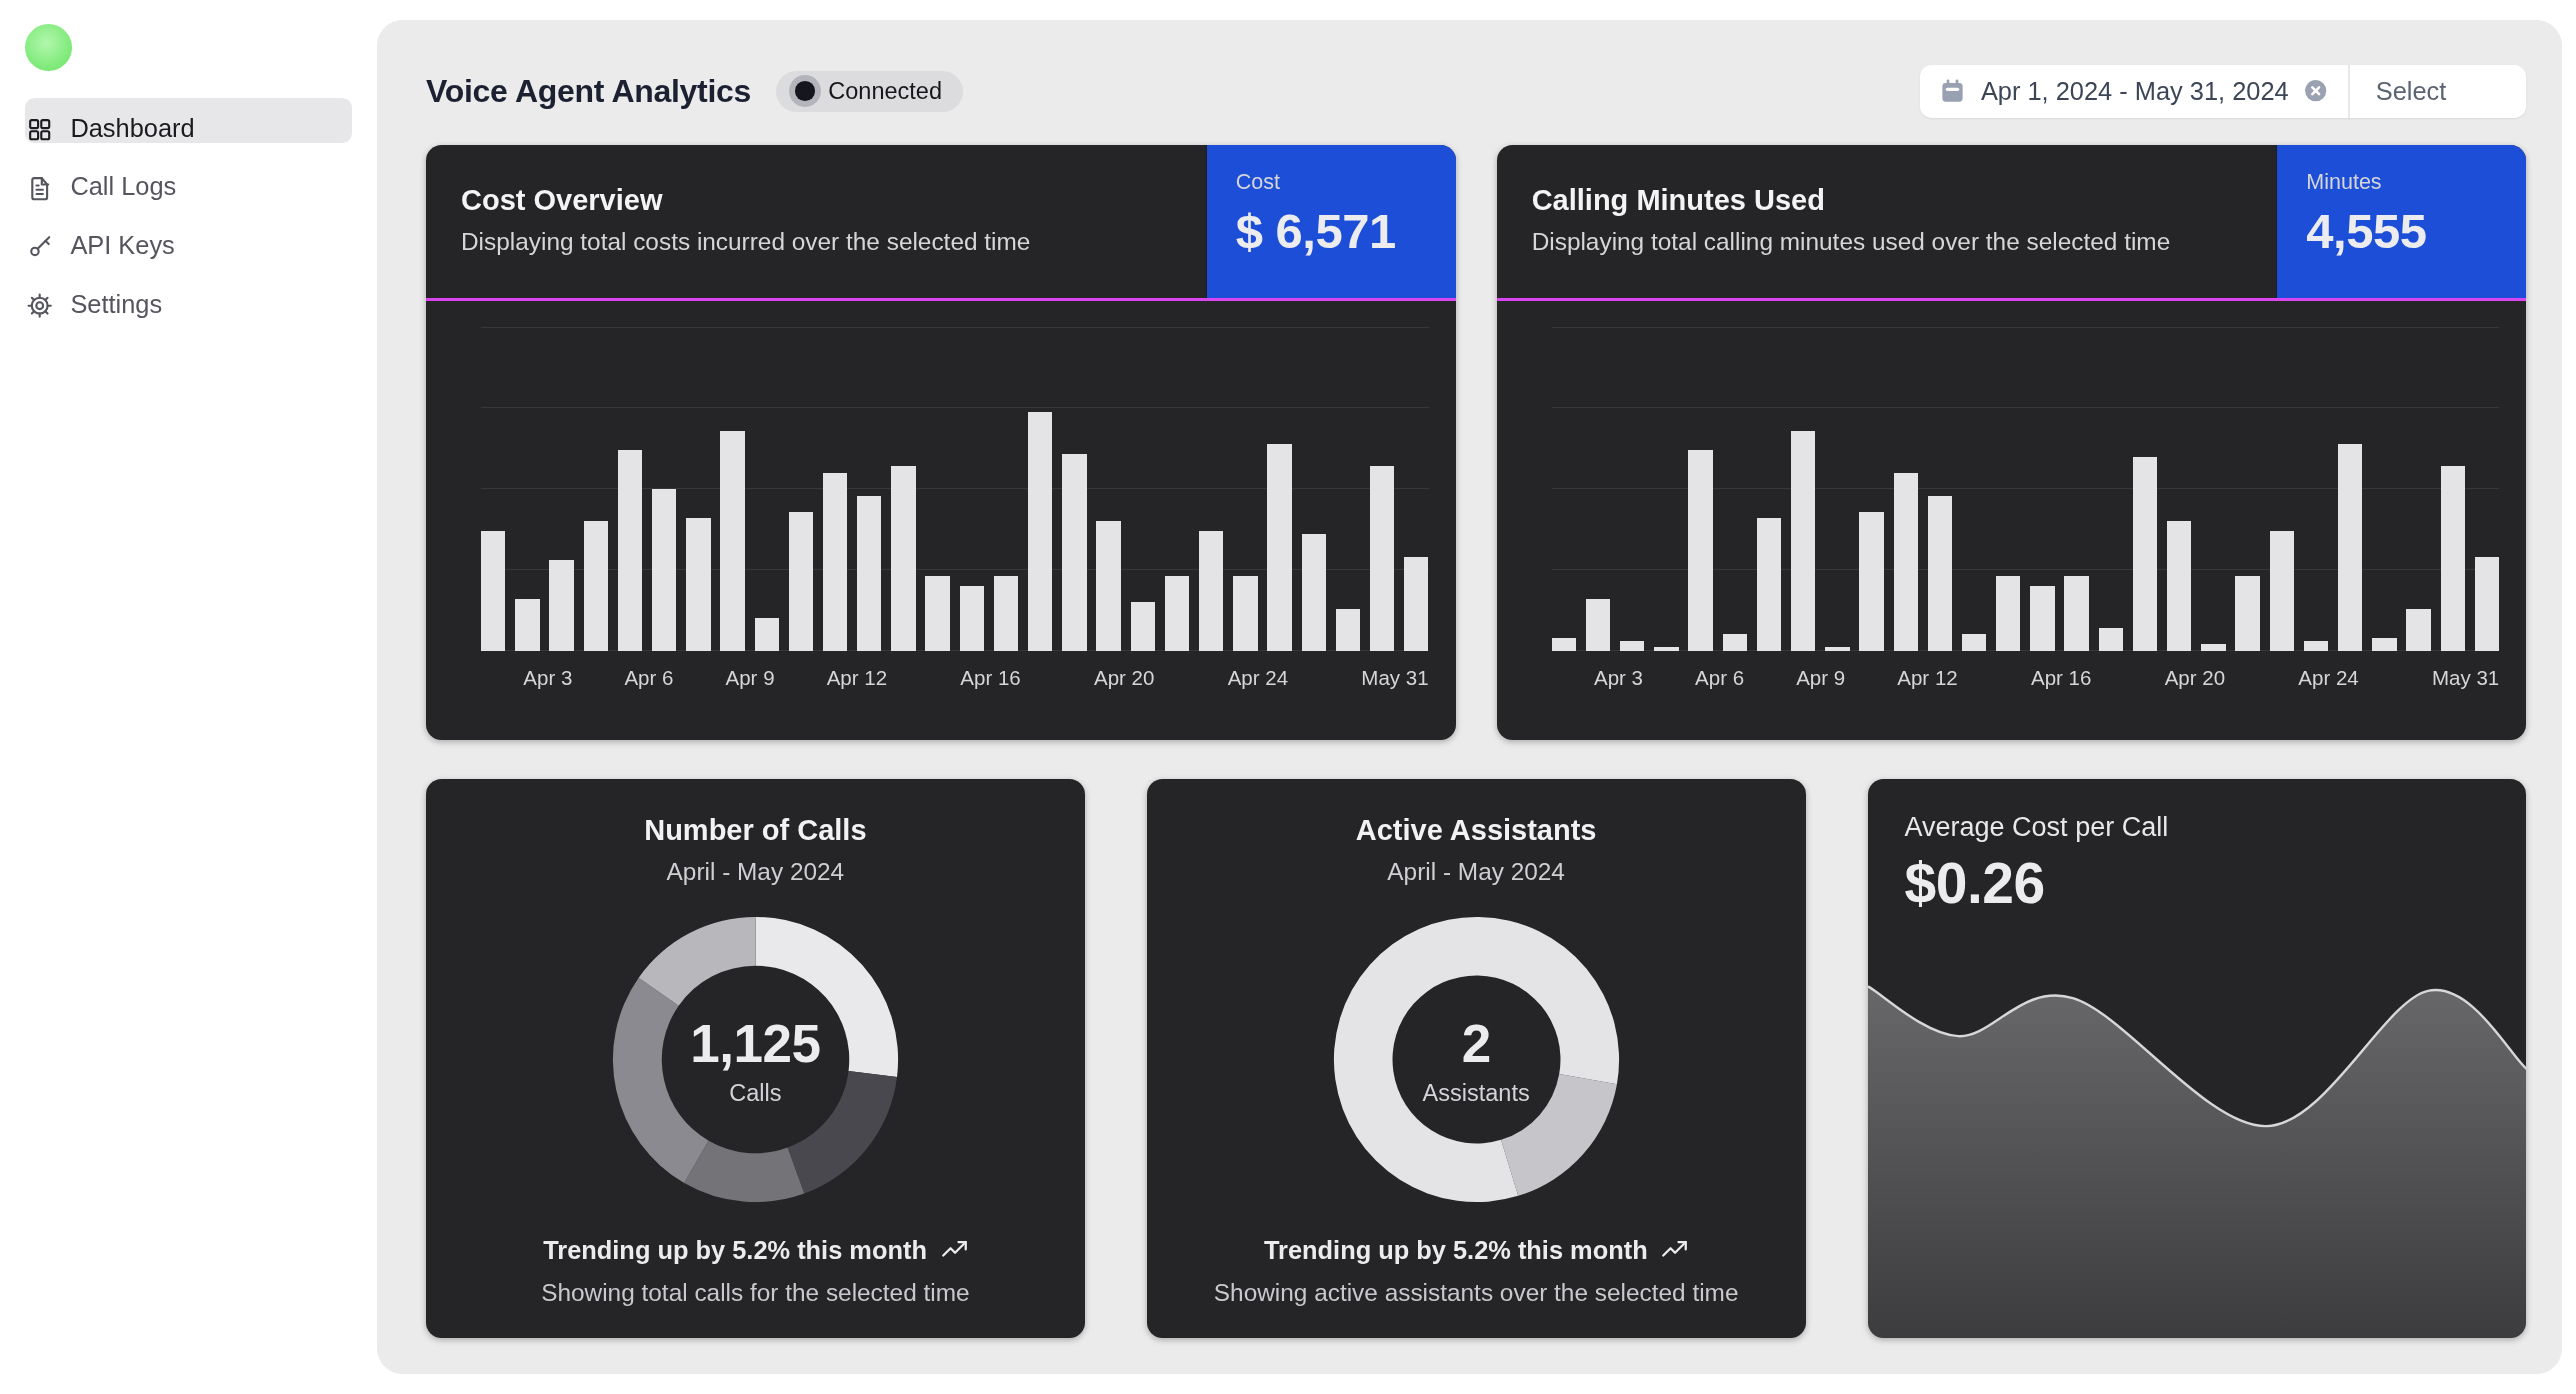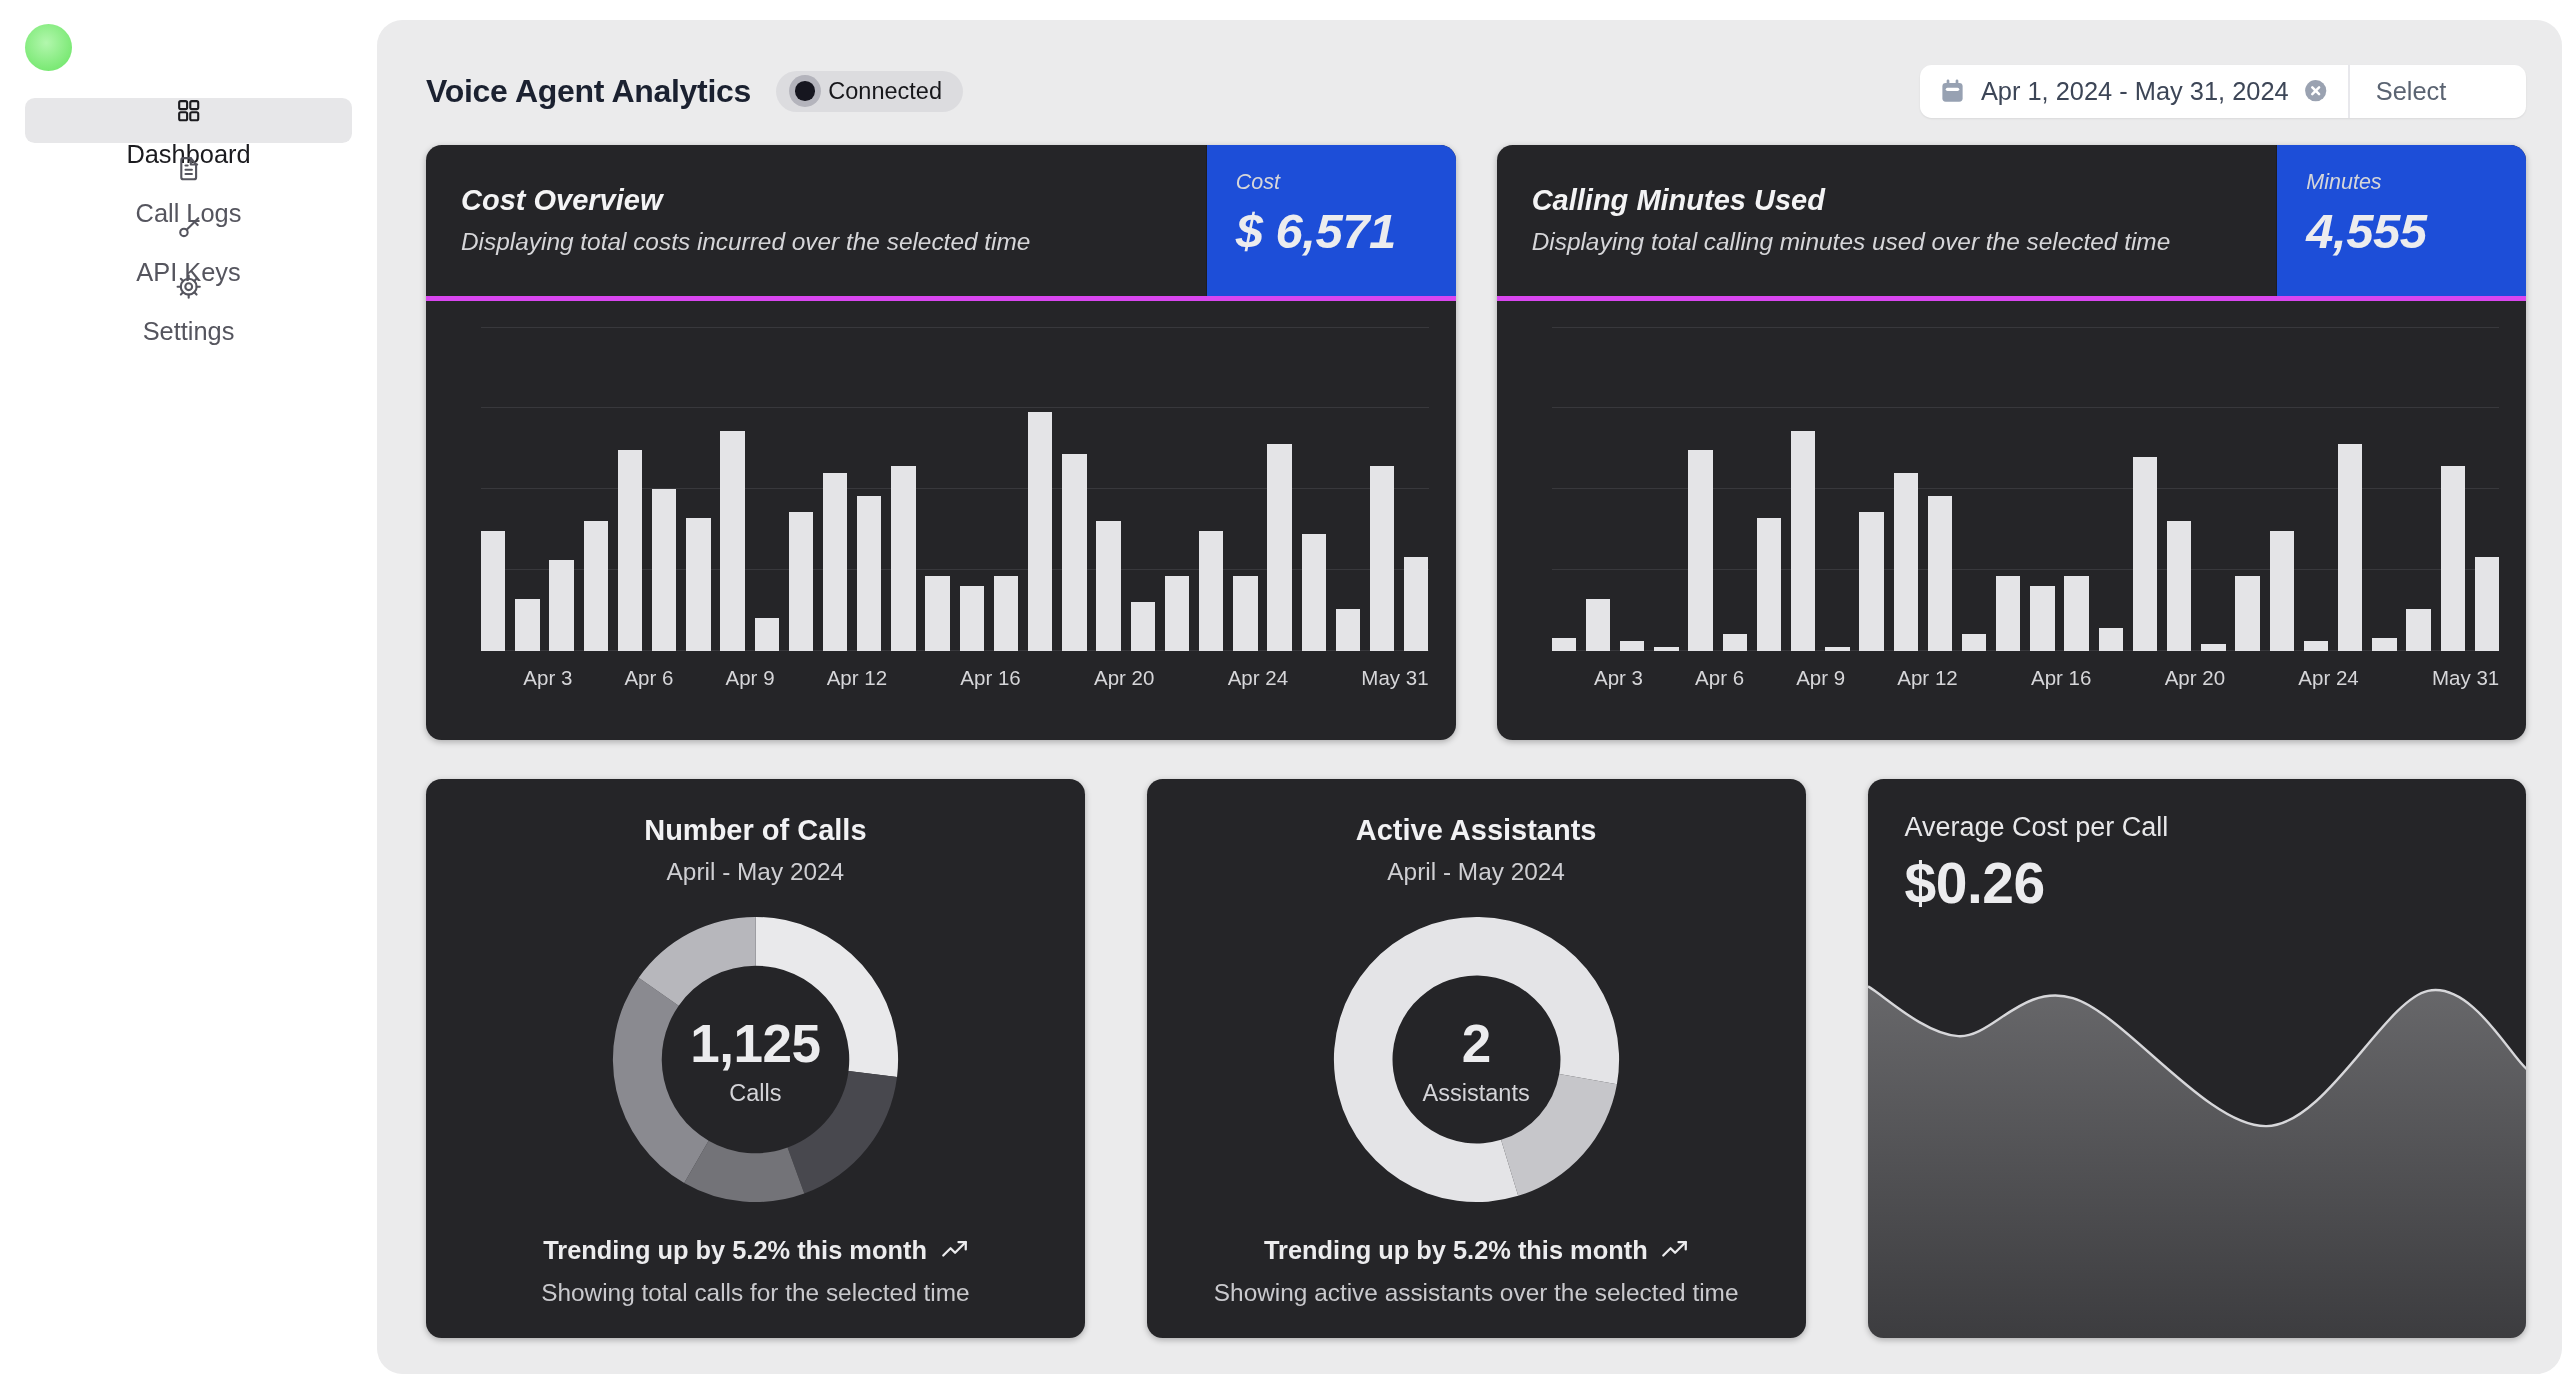--- a/index.html
+++ b/index.html
@@ -2,21 +2,21 @@
 <html><head>
 <meta charset="utf-8">
 <style>
   * { margin:0; padding:0; box-sizing:border-box; }
   html,body { width:2576px; height:1395px; background:#ffffff; font-family:"Liberation Sans", sans-serif; overflow:hidden; }
 
   
   .sidebar { position:absolute; left:0; top:0; width:377px; height:1395px; background:#ffffff; padding:23.5px 25.4px; }
   .logo { width:47px; height:47px; border-radius:50%; background:radial-gradient(circle at 45% 40%, #b2f7ad, #7ce976 70%, #6fe26b); }
   .nav { margin-top:27px; display:flex; flex-direction:column; gap:13.7px; }
-  .nav-item { display:flex; align-items:center; gap:17.6px; height:45px; padding:0 10px; border-radius:9.8px; color:#55555e; font-size:25.4px; cursor:pointer;flex-direction:column; }
+  .nav-item { display:flex; align-items:flex-end; gap:17.6px; height:45px; padding:0 2px; border-radius:9.8px; color:#55555e; font-size:25.4px; cursor:pointer; }
   .nav-item.active { background:#e7e7e9; color:#1b1b1f; font-weight:400; }
   .nav-item svg { width:25.4px; height:25.4px; flex:0 0 auto; }
   .user-btn { position:absolute; left:25.4px; right:25.4px; bottom:25.4px; height:53px; background:#ffffff; border:1.5px solid #e4e4e7; border-radius:11.7px; box-shadow:0 1px 2.9px rgba(0,0,0,.06); display:flex; align-items:center; gap:15.6px; padding:0 15.6px; cursor:pointer; }
   .user-btn .email { font-size:24.4px; color:#17171b; font-weight:600; flex:1; }
   .avatar { width:35px; height:35px; border-radius:50%; flex:0 0 auto; }
 
   
   .main { position:absolute; left:377px; top:19.6px; right:13.7px; bottom:19.6px; background:#ebebec; border-radius:25.4px; padding:45px 36px 35px 49px; overflow:hidden; }
   .topbar { display:flex; align-items:center; justify-content:space-between; }
   .topbar-left { display:flex; align-items:center; gap:25.4px; }
@@ -27,21 +27,21 @@
   .date-left { display:flex; align-items:center; gap:14.7px; padding:0 19.6px; cursor:pointer; }
   .date-text { font-size:25.4px; color:#3d4657; }
   .date-divider { width:2px; background:#e8e8ec; }
   .date-right { display:flex; align-items:center; padding:0 25.4px; min-width:176px; font-size:25.4px; color:#5b6472; cursor:pointer; }
 
   
   .row1 { margin-top:27px; display:grid; grid-template-columns:1fr 1fr; gap:41px; }
   .row2 { margin-top:39px; display:grid; grid-template-columns:1fr 1fr 1fr; gap:62px; }
   .card { background:#252528; border-radius:15.6px; box-shadow:0 2px 5.9px rgba(0,0,0,.28); position:relative; overflow:hidden; }
   .bar-card { height:595px; display:flex; flex-direction:column; }
-  .bar-card-header { display:flex; height:156px; border-bottom:5px solid #d946ef;font-style:italic; }
+  .bar-card-header { display:flex; height:156px; border-bottom:3px solid #d946ef; }
   .bar-card-titles { flex:1; padding:39px 35px 0 35px; }
   .card-title { font-size:29px; font-weight:700; color:#f4f4f5; }
   .card-sub { font-size:24.4px; color:#d6d6d9; margin-top:11.7px; }
   .stat-panel { width:250px; background:#1d4ed8; border-left:1px solid #1d1d21; padding:25.4px 29px; }
   .stat-label { font-size:21.5px; color:#d6d6d9; }
   .stat-value { font-size:49px; font-weight:700; color:#ececee; margin-top:7.8px; letter-spacing:-0.5px; }
 
   
   .chart-wrap { flex:1; padding:27px 27px 49px 55px; display:flex; flex-direction:column; }
   .plot { position:relative; height:323px; }

